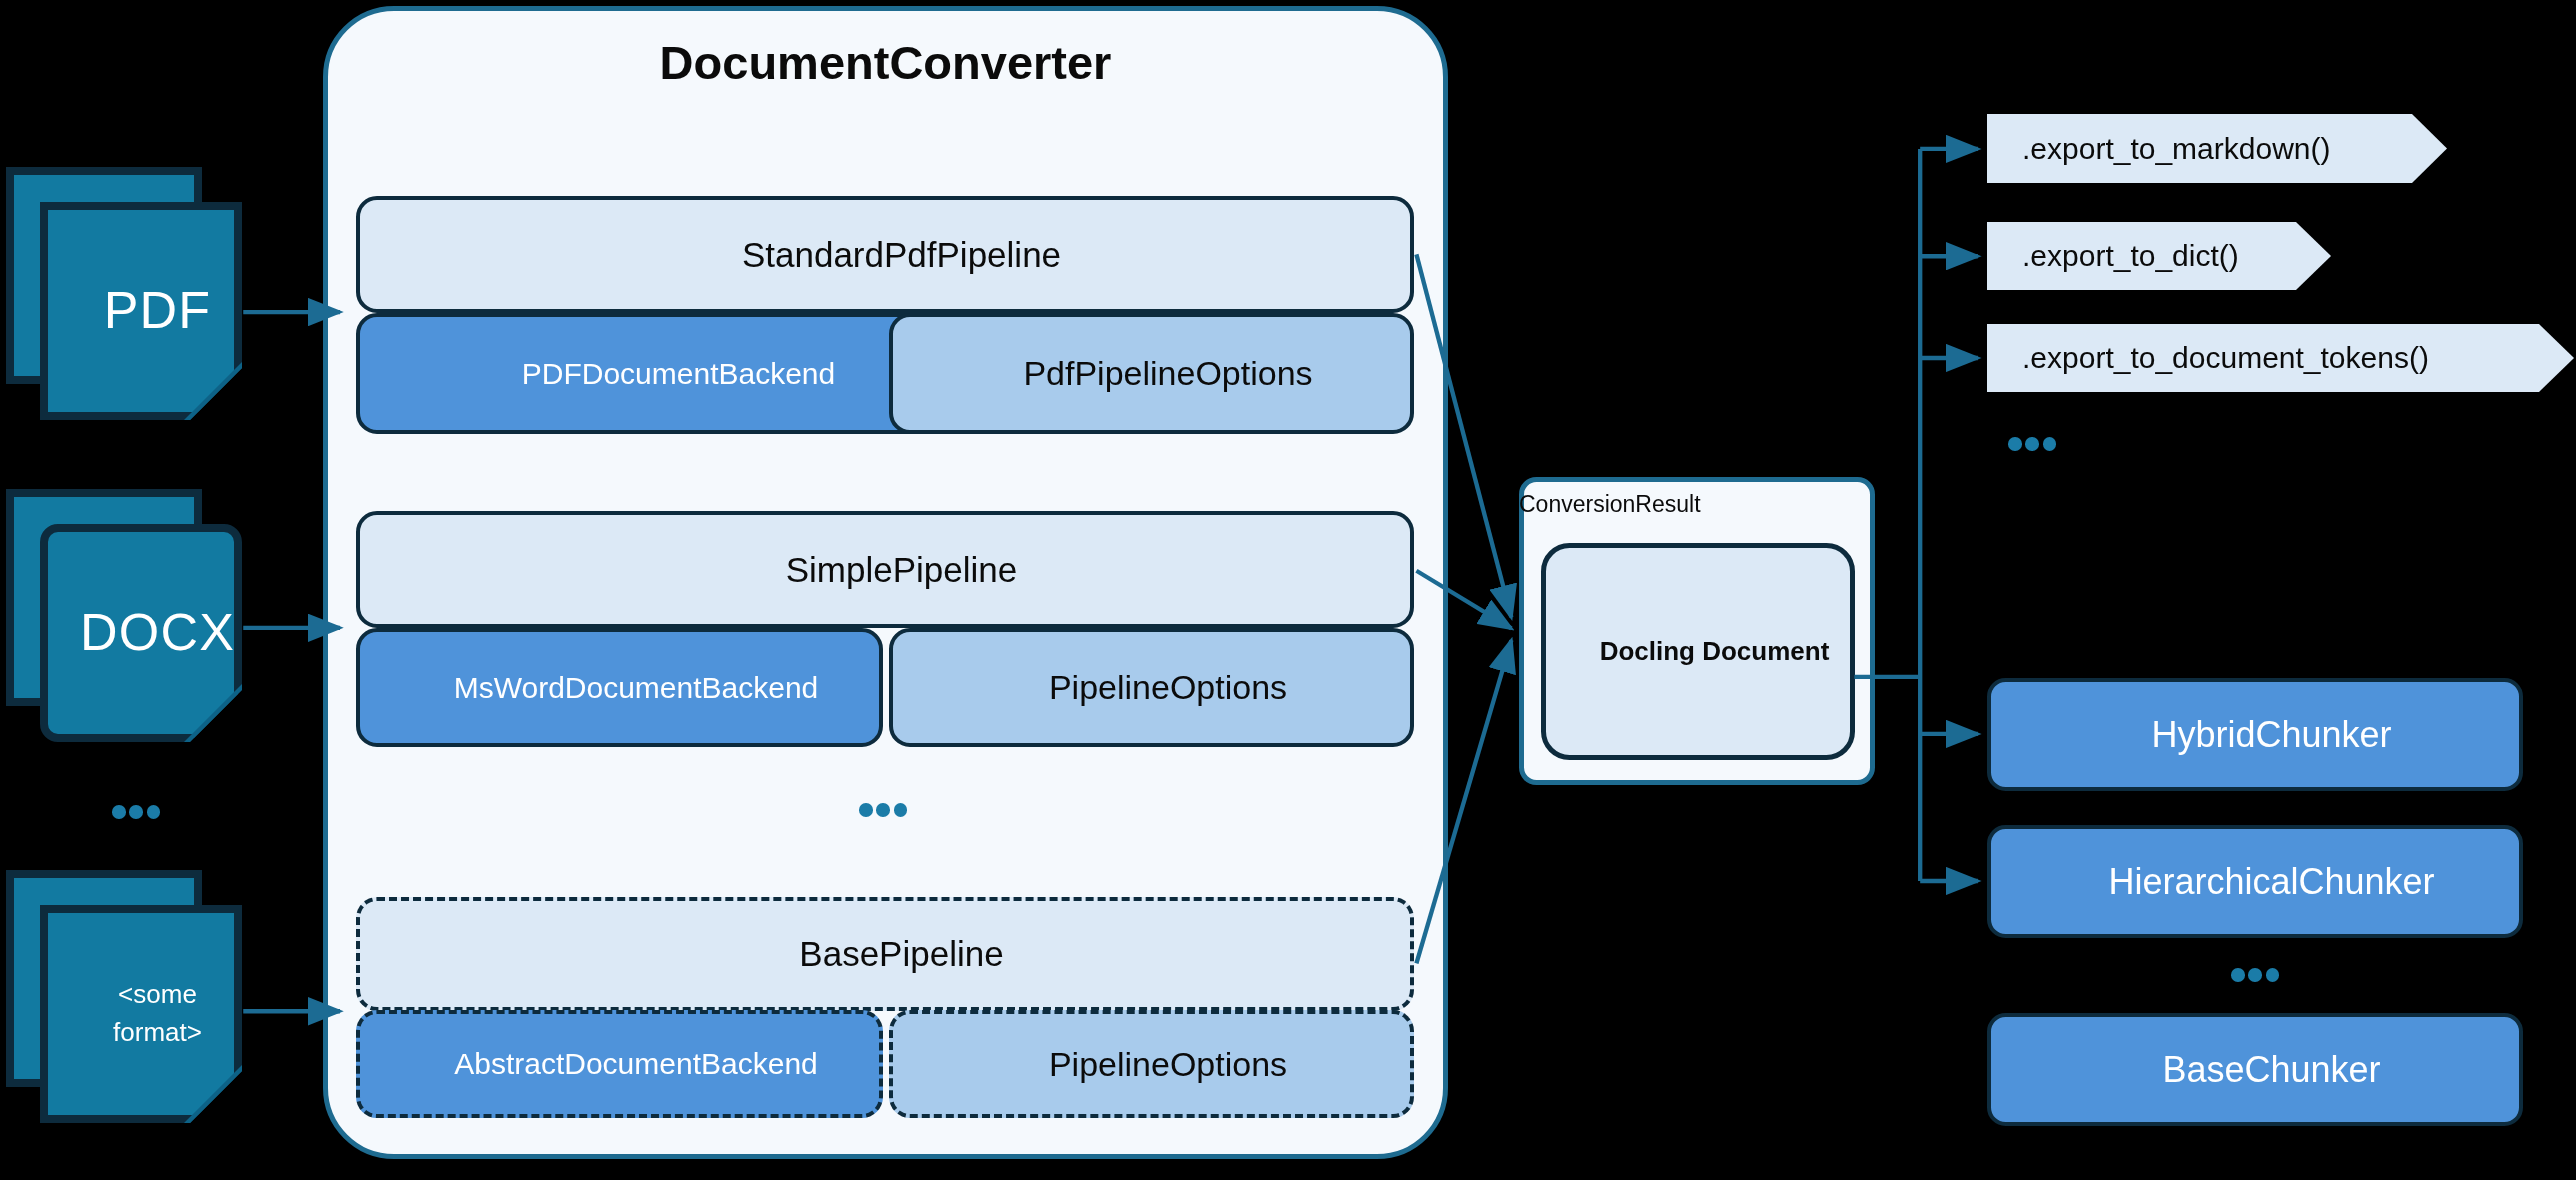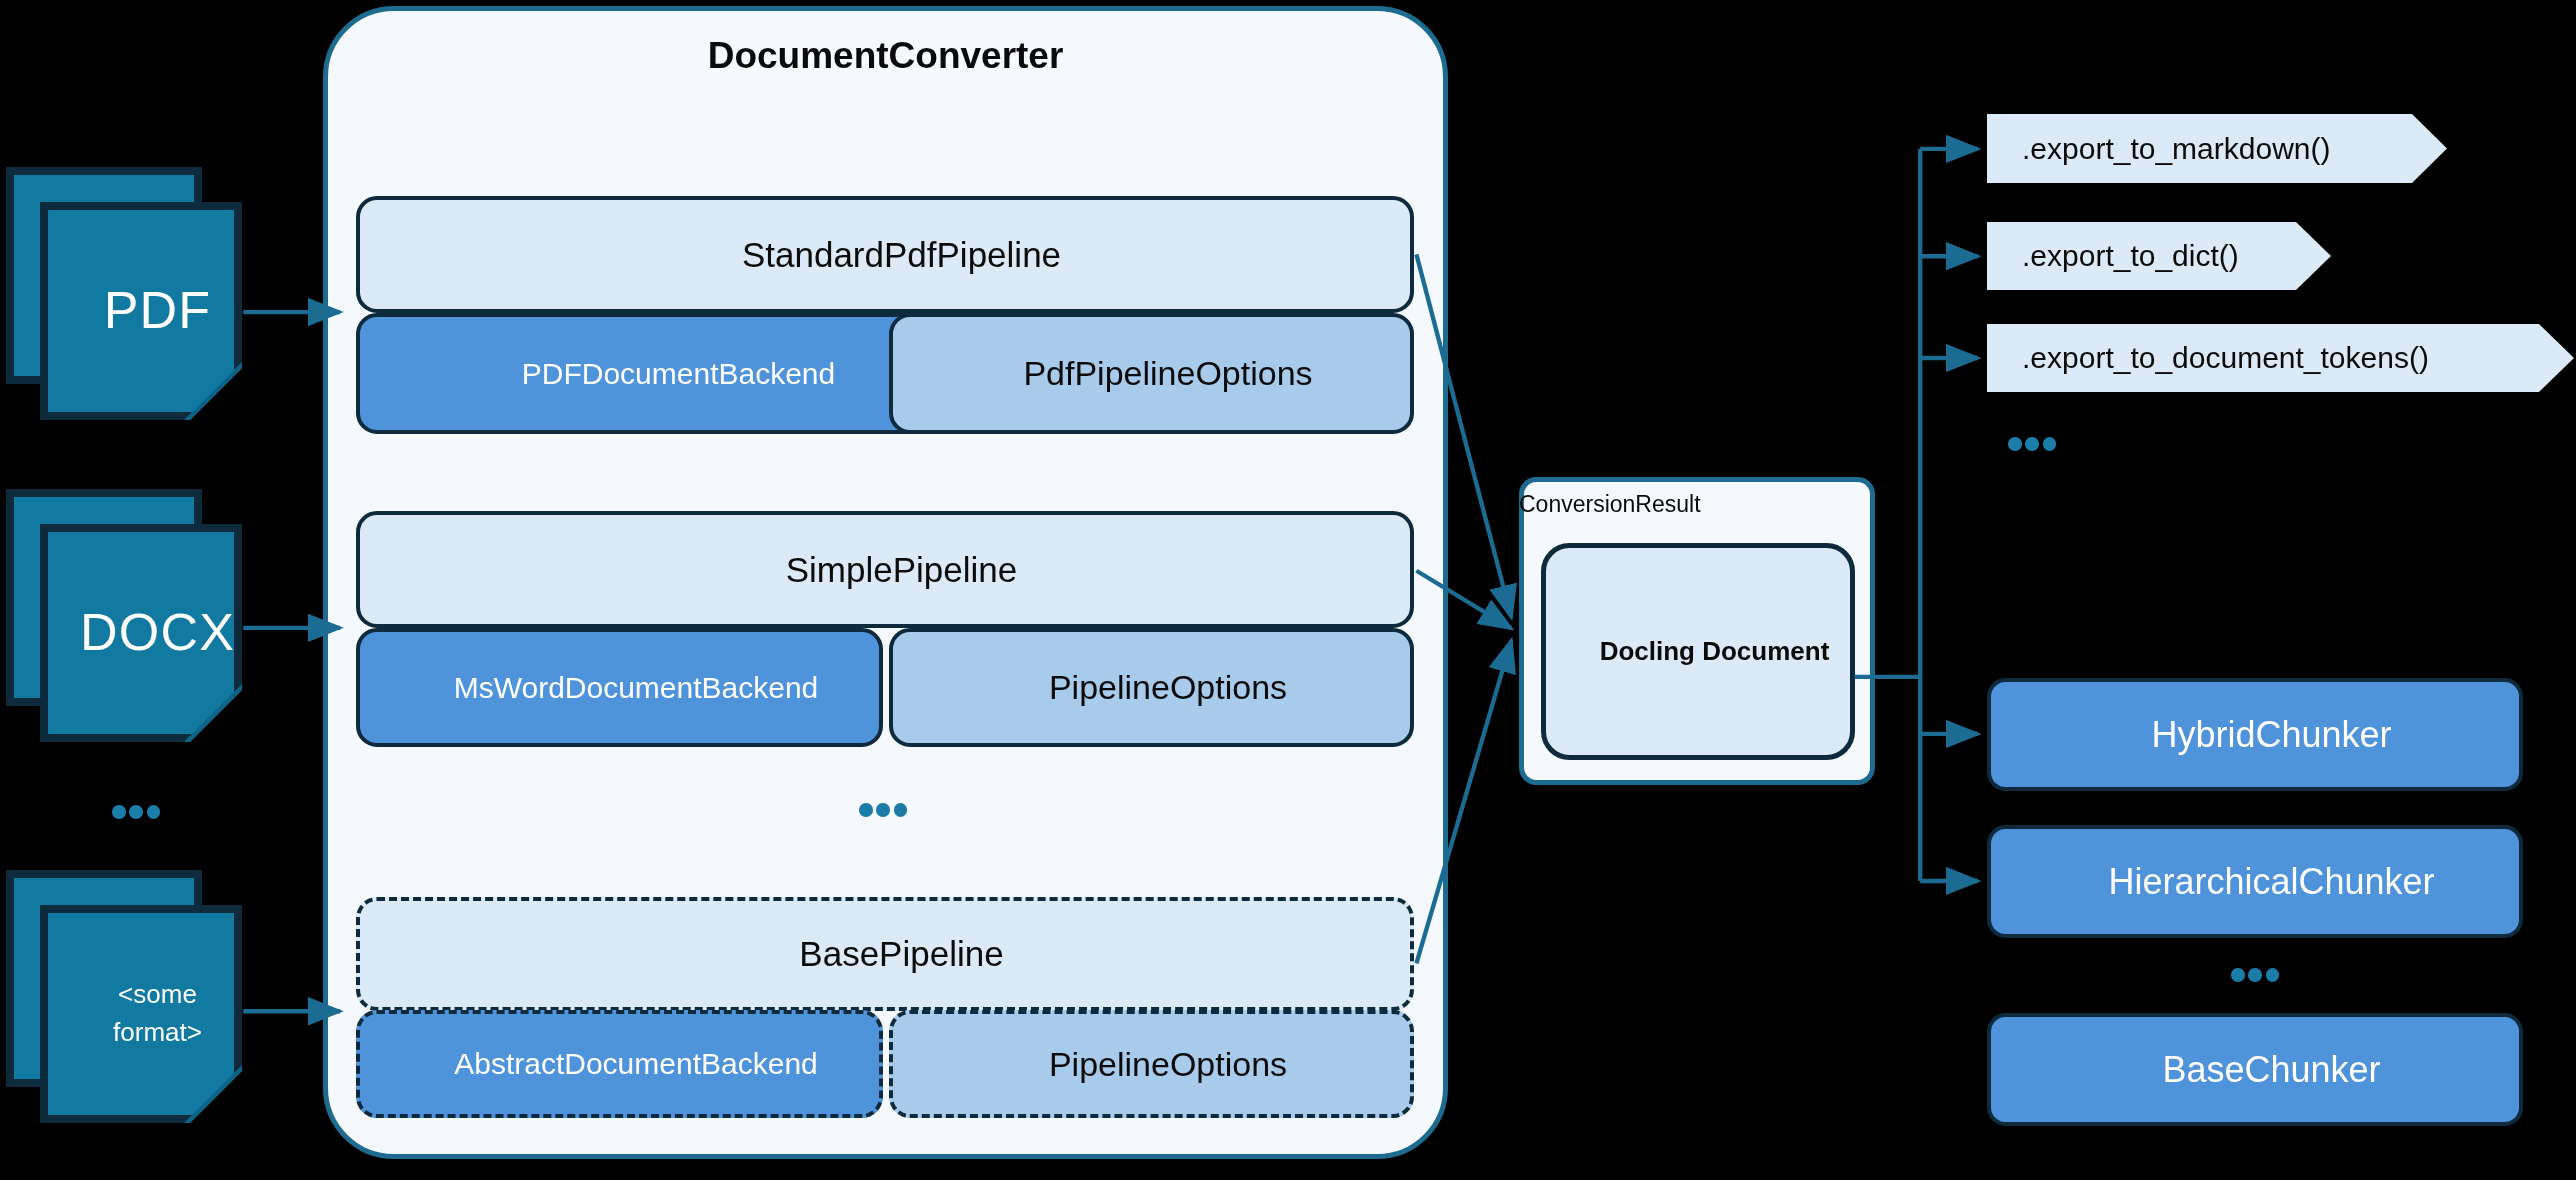--- a/index.html
+++ b/index.html
@@ -12,21 +12,21 @@
   .page{background:var(--doc_fill,#127AA1);border:8px solid var(--outline_dark,#0D2B3D);}
   .front{clip-path:polygon(0 0,100% 0,100% calc(100% - 52px),calc(100% - 52px) 100%,0 100%);}
   .fold{position:absolute;right:-8px;bottom:-8px;width:58px;height:58px;
         background:var(--doc_fold,#0D6287);clip-path:polygon(0 100%,100% 0,100% 100%);}
   .doc-label{color:var(--text_light,#fff);font-size:52px;letter-spacing:1.2px;line-height:1.15;}
   .doc-label-sm{color:var(--text_light,#fff);font-size:26px;line-height:1.45;width:186px;}
 
   
   .container{background:var(--container_fill,#F5F9FD);border:5.6px solid var(--container_border,#1E6B90);
              border-radius:71px;}
-  .title{font-size:37px;font-weight:bold;color:var(--text_dark,#0B0B0B);text-align:center;}
+  .title{font-size:47px;font-weight:bold;color:var(--text_dark,#0B0B0B);text-align:center;}
 
   
   .box{border:4.3px solid var(--outline_dark,#0D2B3D);border-radius:21px;}
   .light{background:var(--box_light,#DCE9F6);color:var(--text_dark,#0B0B0B);font-size:35px;}
   .medium{background:var(--box_medium,#4F93DA);color:var(--text_light,#fff);font-size:30px;}
   .soft{background:var(--box_soft,#A8CBEC);color:var(--text_dark,#0B0B0B);font-size:34px;}
   .dashed{border-style:dashed;}
 
   
   .result{background:var(--container_fill,#F5F9FD);border:5.6px solid var(--container_border,#1E6B90);
@@ -60,21 +60,21 @@
 
 <div class="stage">
 
   <div class="abs page" style="left:6.2px;top:167px;width:196px;height:217px;"></div>
   <div class="abs page front flex" style="left:40px;top:202px;width:202px;height:218px;">
     <div class="doc-label">PDF</div>
     <div class="fold"></div>
   </div>
 
   <div class="abs page" style="left:6.2px;top:489px;width:196px;height:217px;"></div>
-  <div class="abs page front flex" style="left:40px;top:524px;width:202px;height:218px;">
+  <div class="abs page front flex" style="left:40px;top:524px;width:202px;height:218px;border-radius:18px;">
     <div class="doc-label">DOCX</div>
     <div class="fold"></div>
   </div>
 
   <div class="abs dots" style="left:112px;top:805px;">
     <span class="dot"></span>
     <span class="dot"></span>
     <span class="dot"></span>
   </div>
 

